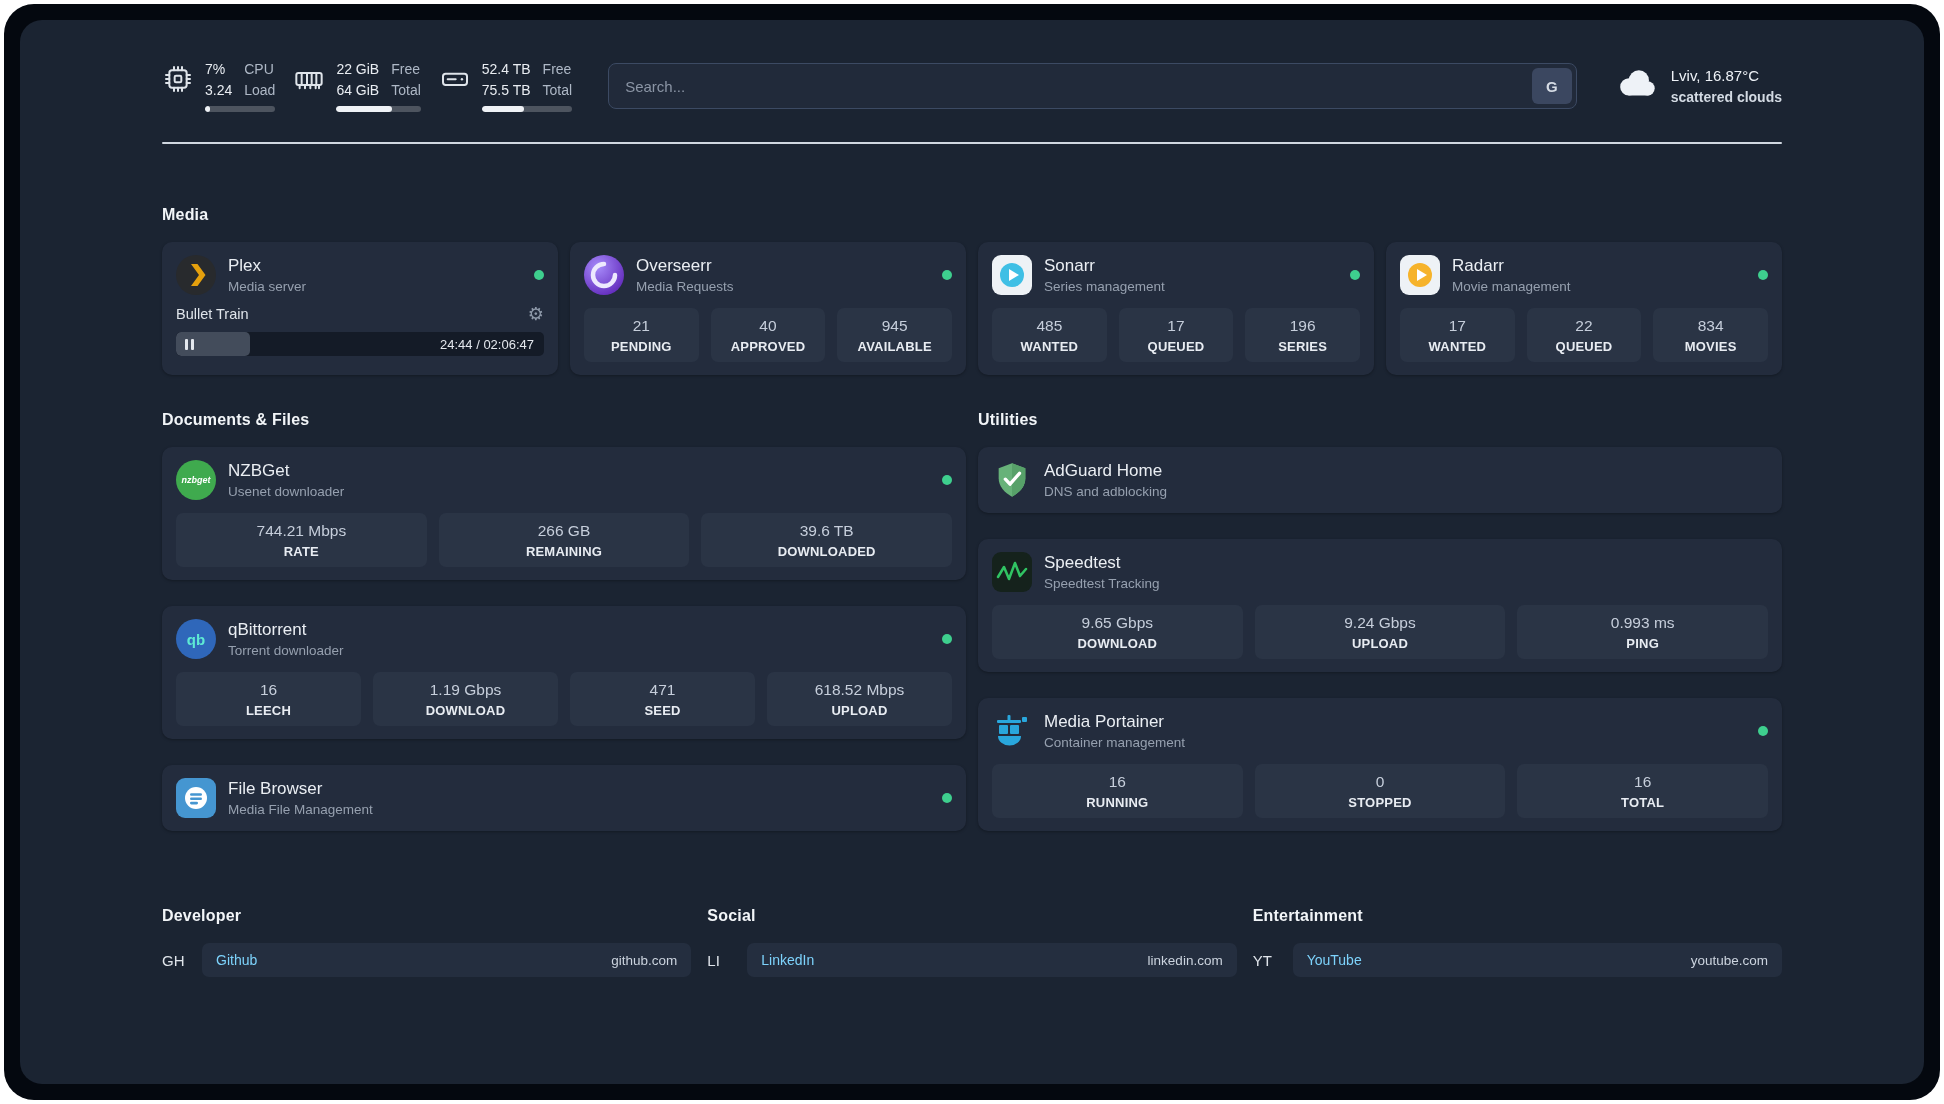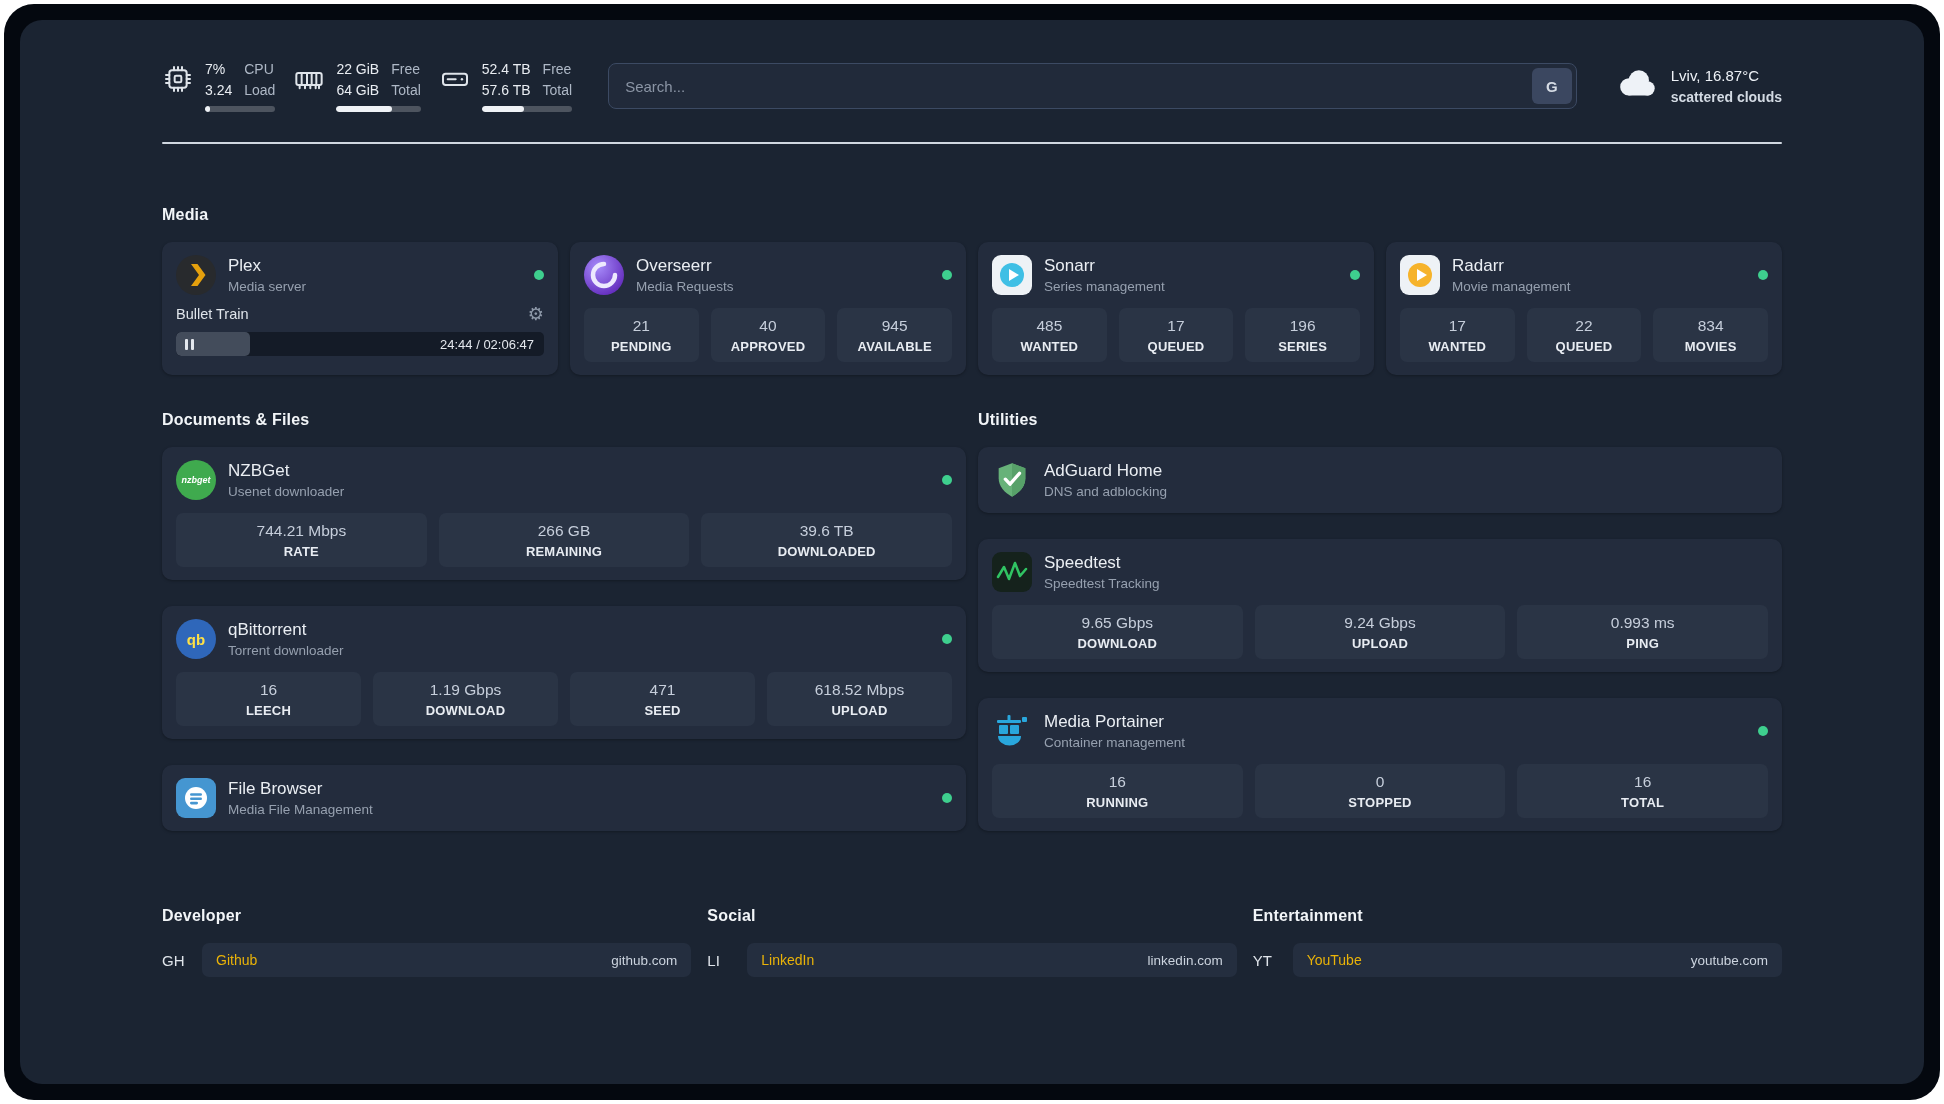--- a/index.html
+++ b/index.html
@@ -35,21 +35,21 @@
   
   .section-title { font-size: 16px; font-weight: 600; color: #f2f5f8; letter-spacing: 0.2px; }
   .media-section { margin-top: 62px; }
   .media-grid { display: grid; grid-template-columns: repeat(4, 1fr); gap: 12px; margin-top: 18px; }
 
   .card { background: #232c3d; border-radius: 10px; padding: 13px 14px; box-shadow: 0 1px 3px rgba(0,0,0,0.3); }
   .card-head { display: flex; align-items: center; gap: 12px; }
   .app-icon { width: 40px; height: 40px; flex: 0 0 40px; display: flex; align-items: center; justify-content: center; border-radius: 9px; }
   .app-icon svg { display: block; }
   .icon-nzbget { background: #3faa4e; border-radius: 50%; color: #ffffff; font-size: 9px; font-style: italic; font-weight: bold; }
-  .icon-qb { background: #2f67ba; border-radius: 50%; color: #fde047; font-size: 15px; font-weight: bold; }
+  .icon-qb { background: #2f67ba; border-radius: 50%; color: #5eead4; font-size: 15px; font-weight: bold; }
   .head-text { flex: 1; min-width: 0; }
   .svc-name { font-size: 17px; color: #eaeef3; }
   .svc-sub { font-size: 13.5px; color: #96a0af; margin-top: 3px; }
   .dot { width: 10px; height: 10px; border-radius: 50%; background: #3ecf8e; margin-left: auto; flex: 0 0 10px; }
 
   .stats { display: grid; gap: 12px; margin-top: 13px; }
   .cols-3 { grid-template-columns: repeat(3, 1fr); }
   .cols-4 { grid-template-columns: repeat(4, 1fr); }
   .stat { background: #2a3445; border-radius: 7px; text-align: center; padding: 9px 6px 8px; }
   .stat-v { font-size: 15.5px; color: #c6cedb; }
@@ -67,21 +67,21 @@
 
   .two-col { display: grid; grid-template-columns: 1fr 1fr; column-gap: 12px; margin-top: 36px; align-items: start; }
   .col-stack { display: flex; flex-direction: column; gap: 26px; margin-top: 18px; }
 
   
   .bookmarks { display: grid; grid-template-columns: repeat(3, 1fr); gap: 16px; margin-top: 76px; padding-bottom: 40px; }
   .bm-list { display: flex; flex-direction: column; gap: 15px; margin-top: 18px; }
   .bm-row { display: flex; align-items: center; cursor: pointer; justify-content: space-between; }
   .bm-abbr { width: 40px; flex: 0 0 40px; font-size: 15px; color: #dfe4ea; }
   .bm-pill { flex: 1; display: flex; align-items: center; justify-content: space-between; background: #242e3f; border-radius: 7px; padding: 9px 14px; }
-  .bm-name { font-size: 14px; color: #eab308; }
+  .bm-name { font-size: 14px; color: #7dd3fc; }
   .bm-domain { font-size: 13.5px; color: #cbd3de; }
 </style>
 </head>
 <body>
 
 <div class="frame">
   <div class="screen">
     <div class="content">
 
       <div class="topbar">
@@ -142,21 +142,21 @@
               <svg width="32" height="32" viewBox="0 0 24 24" fill="none" stroke="#dfe4ea" stroke-width="1.5" stroke-linecap="round">
                 <rect x="3" y="8" width="18" height="8.5" rx="2"></rect>
                 <circle cx="17.2" cy="12.2" r="0.9" fill="#dfe4ea" stroke="none"></circle>
                 <path d="M6.5 12.2h6"></path>
               </svg>
             </span>
             <div class="res-body">
               <div class="res-rows">
                 <div class="res-col vals">
                   <span>52.4 TB</span>
-                  <span>57.6 TB</span>
+                  <span>75.5 TB</span>
                 </div>
                 <div class="res-col labels">
                   <span>Free</span>
                   <span>Total</span>
                 </div>
               </div>
               <div class="bar">
                   <span class="fill" style="width: 47%;"></span>
                 </div>
             </div>

